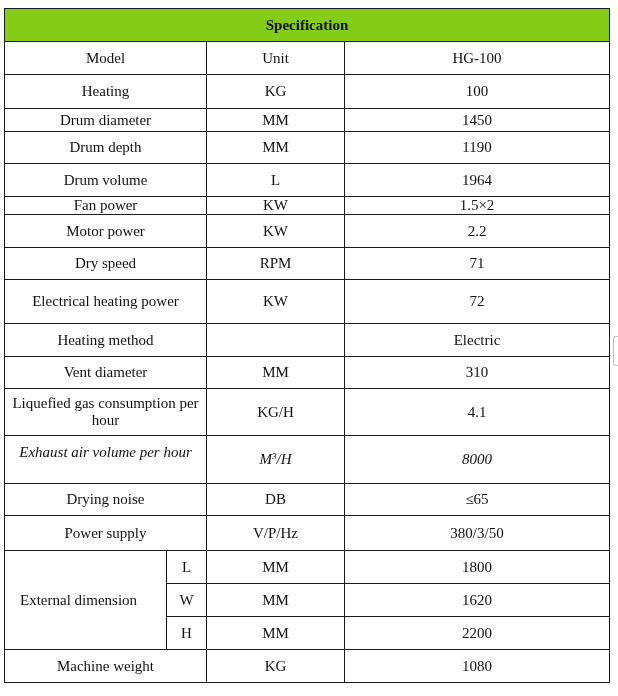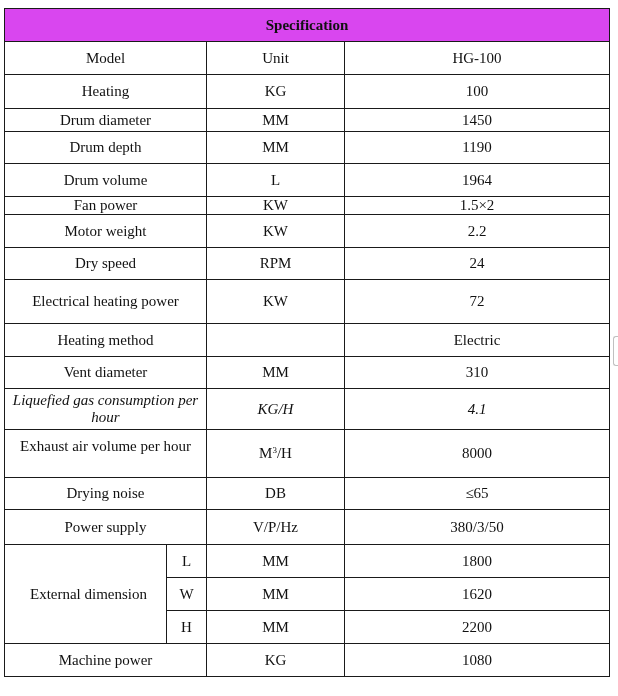--- a/index.html
+++ b/index.html
@@ -1,22 +1,22 @@
 <!DOCTYPE html>
 <html><head>
 <meta charset="utf-8">
 <style>
   html,body{margin:0;padding:0;background:#ffffff;}
   body{width:618px;height:696px;position:relative;overflow:hidden;font-family:"Liberation Serif","DejaVu Serif",serif;color:#111;}
   table{position:absolute;left:4px;top:8px;border-collapse:collapse;table-layout:fixed;width:605px;}
   td{border:1px solid #1a1a1a;text-align:center;vertical-align:middle;font-size:15px;padding:0;line-height:17px;}
-  .title{background:#d946ef;font-weight:bold;height:32px;}
+  .title{background:#84cc16;font-weight:bold;height:32px;}
   .hdr td{font-weight:normal;height:32px;}
-  .tall{height:41px;font-style:italic;}
-  .taller{height:48px;}
+  .tall{height:47px;}
+  .taller{height:48px;font-style:italic;}
   sup{font-size:9px;vertical-align:top;line-height:10px;}
   .scroll-mark{position:absolute;left:613px;top:336px;width:4px;height:28px;border:1px solid #c0c0c0;border-right:none;border-radius:3px 0 0 3px;background:#fff;}
 </style>
 </head>
 <body>
 
 <table>
   <colgroup>
     <col style="width:162px">
       <col style="width:40px">
@@ -52,28 +52,28 @@
     <td colspan="2">Drum volume</td>
     <td>L</td>
     <td>1964</td>
   </tr>
   <tr style="height:16px">
     <td colspan="2">Fan power</td>
     <td>KW</td>
     <td>1.5×2</td>
   </tr>
   <tr style="height:33px">
-    <td colspan="2">Motor weight</td>
+    <td colspan="2">Motor power</td>
     <td>KW</td>
     <td>2.2</td>
   </tr>
   <tr style="height:32px">
     <td colspan="2">Dry speed</td>
     <td>RPM</td>
-    <td>24</td>
+    <td>71</td>
   </tr>
   <tr style="height:44px">
     <td colspan="2">Electrical heating power</td>
     <td>KW</td>
     <td>72</td>
   </tr>
   <tr style="height:33px">
     <td colspan="2">Heating method</td>
     <td></td>
     <td>Electric</td>
@@ -98,36 +98,36 @@
     <td>DB</td>
     <td>≤65</td>
   </tr>
   <tr style="height:35px">
     <td colspan="2">Power supply</td>
     <td>V/P/Hz</td>
     <td>380/3/50</td>
   </tr>
 
   <tr style="height:33px">
-    <td rowspan="3" style="text-align:center;padding-left:6px">External dimension</td>
+    <td rowspan="3" style="text-align:left;padding-left:15px">External dimension</td>
     <td>L</td>
     <td>MM</td>
     <td>1800</td>
   </tr>
   <tr style="height:33px">
     <td>W</td>
     <td>MM</td>
     <td>1620</td>
   </tr>
   <tr style="height:33px">
     <td>H</td>
     <td>MM</td>
     <td>2200</td>
   </tr>
   <tr style="height:33px">
-    <td colspan="2">Machine power</td>
+    <td colspan="2">Machine weight</td>
     <td>KG</td>
     <td>1080</td>
   </tr>
 </tbody>
   </table>
 
 <div class="scroll-mark"></div>
 
 </body></html>

